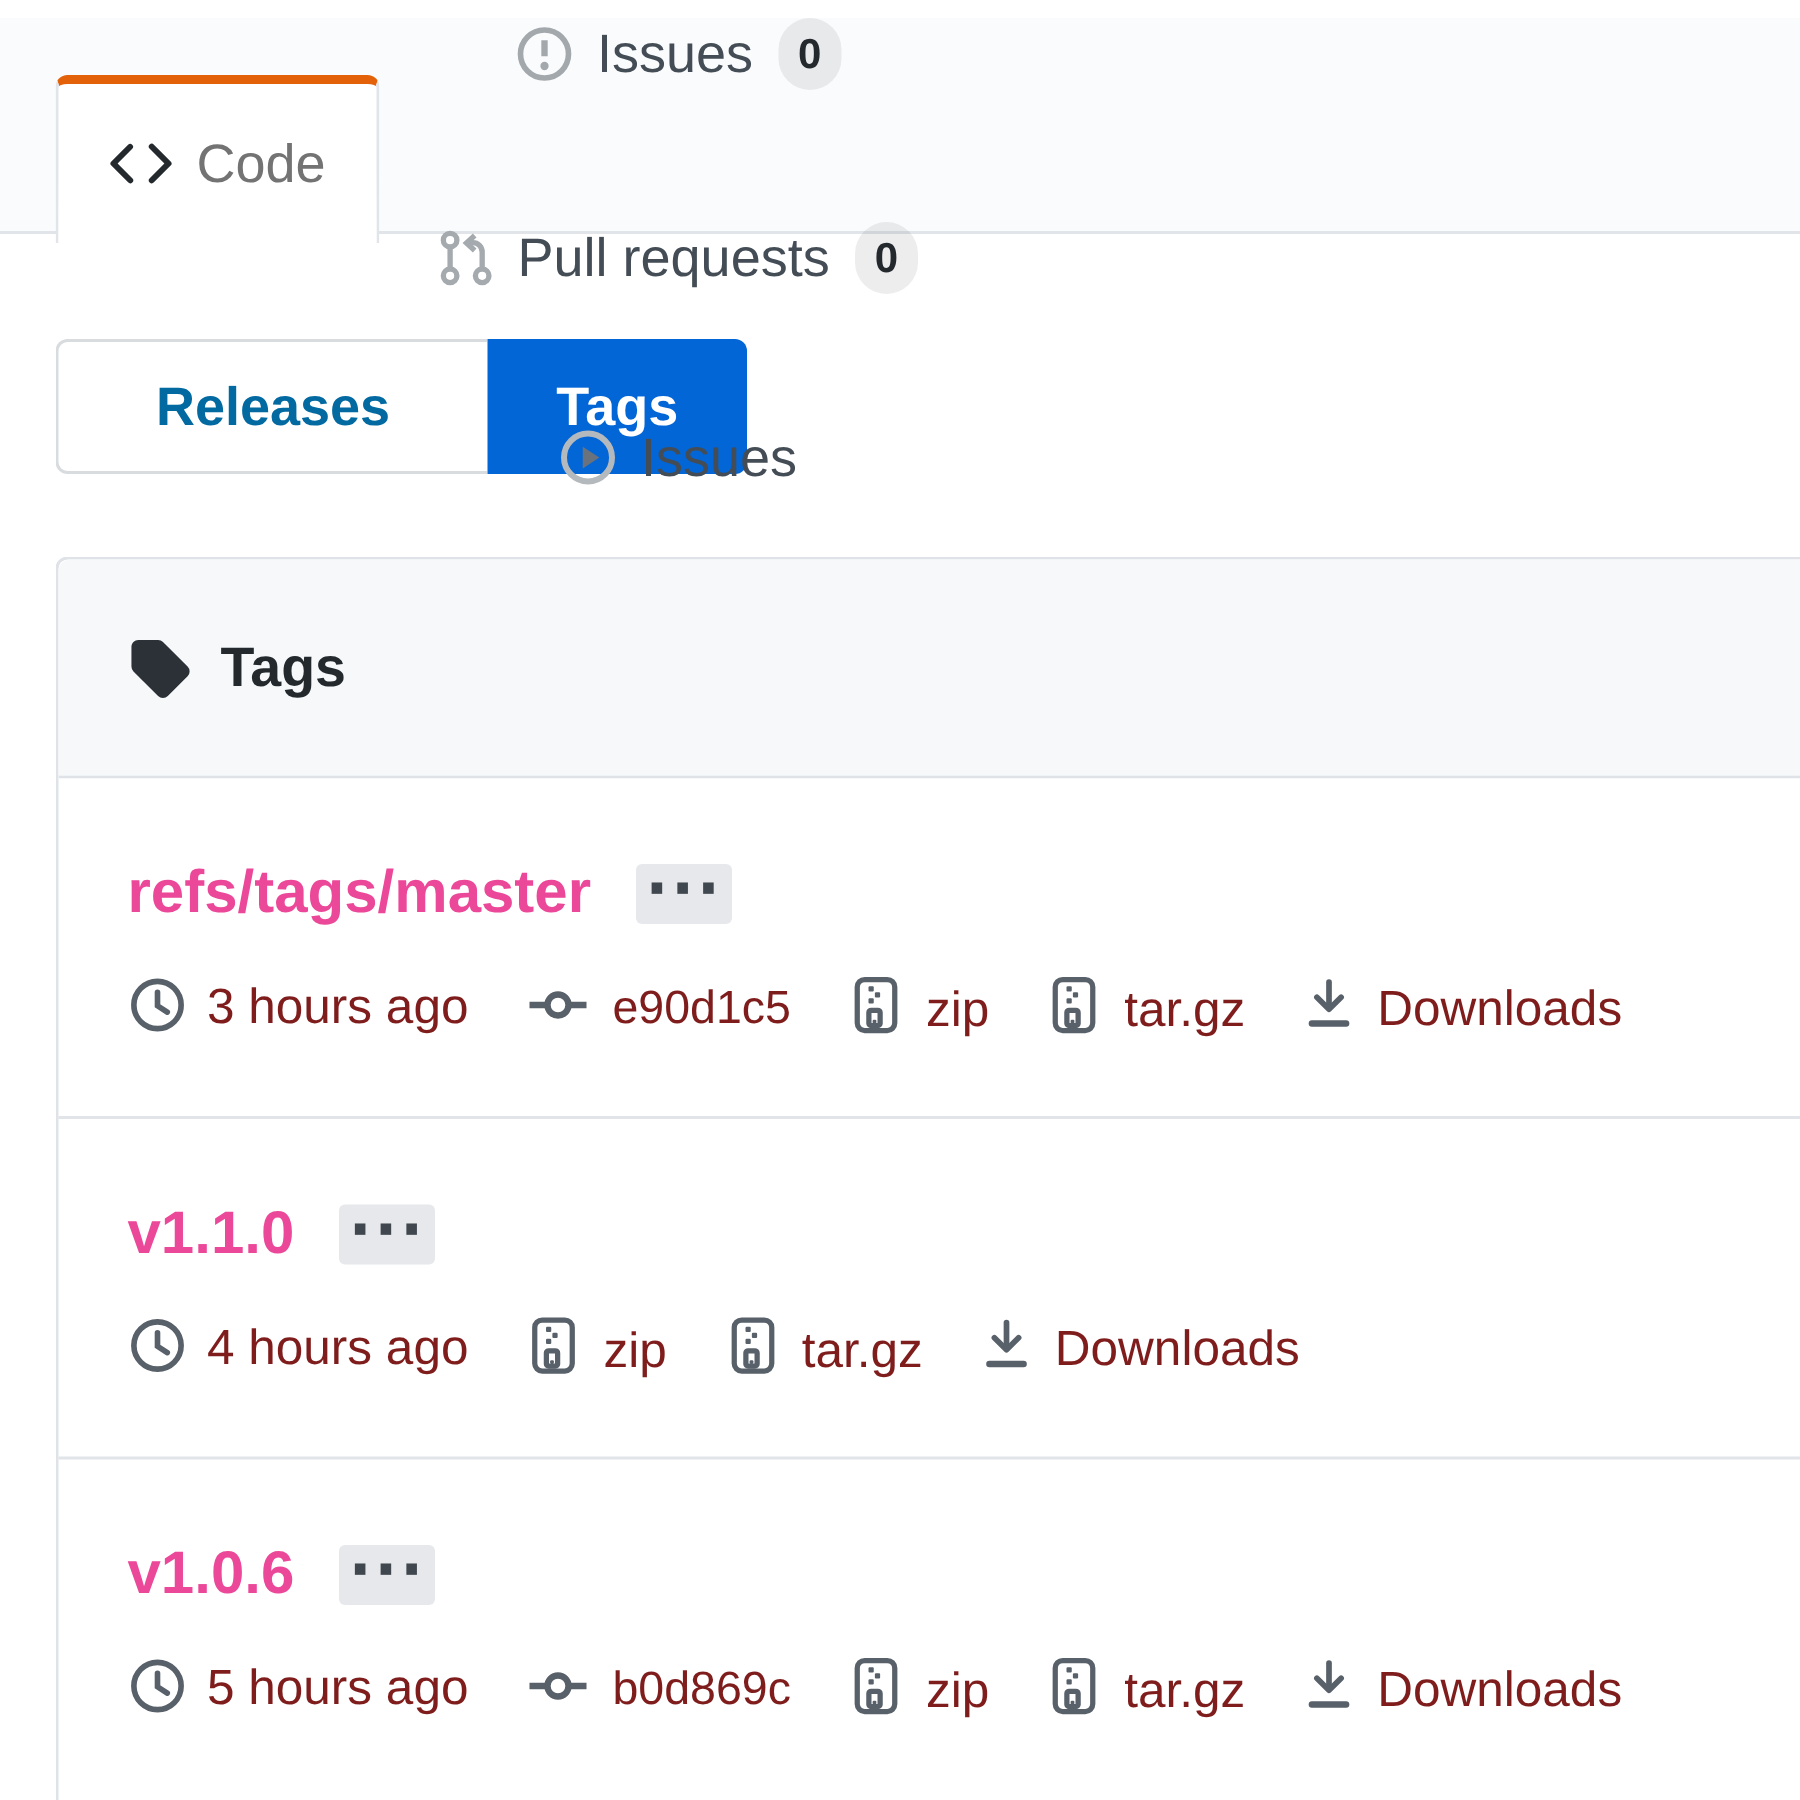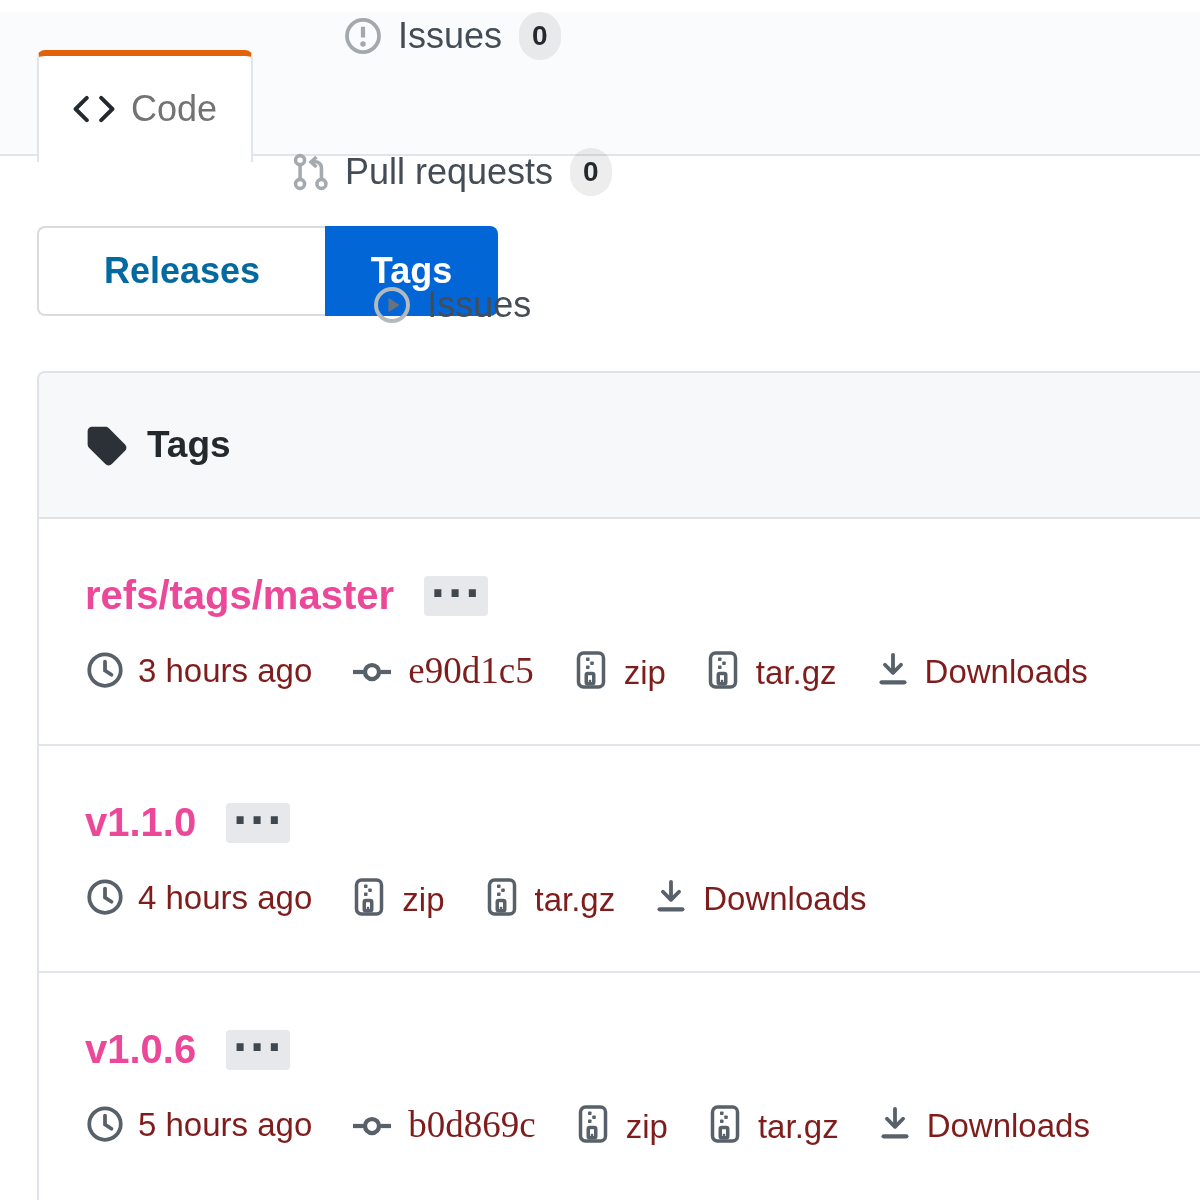--- a/index.html
+++ b/index.html
@@ -48,21 +48,21 @@
   .ellipsis-btn { width:64px; height:40px; background:#e6e8eb; border:none;
                   border-radius:4px; cursor:pointer; display:flex;
                   align-items:center; justify-content:center;
                   font-family:"DejaVu Sans", sans-serif; font-size:40px;
                   font-weight:bold; letter-spacing:2px; color:#40474e;
                   line-height:0; padding-bottom:6px; }
   .row-meta { margin-top:30px; display:flex; align-items:center; gap:37px;
               font-size:33px; color:#586069; }
   .meta-item { display:flex; align-items:flex-end; gap:13px; color:#7f1d1d;
                text-decoration:none; }
-  .commit-hash { font-family:Liberation Serif, serif; font-size:37px; }
+  .commit-hash { font-family:Liberation Sans, sans-serif; font-size:31px; }
 
   svg { display:block; flex:none; }
 </style>
 </head>
 <body>
 
 
 
 
 <header class="tabnav">

